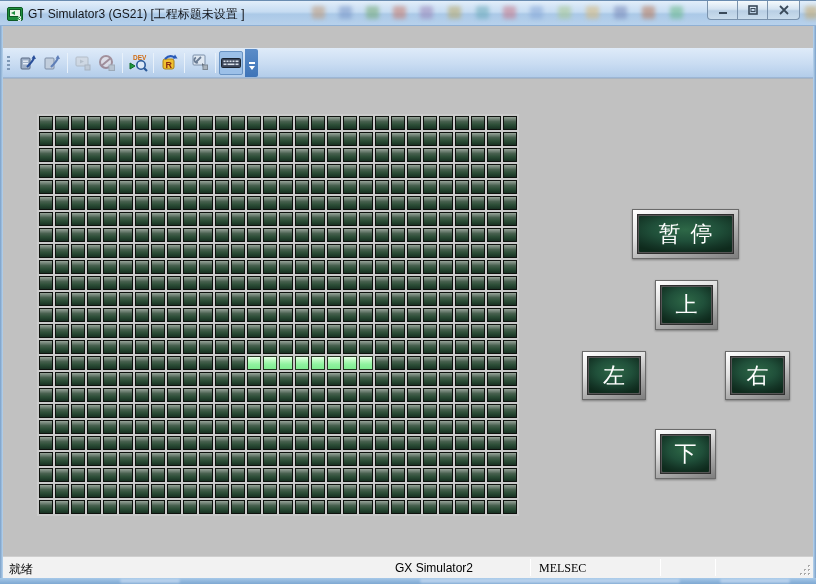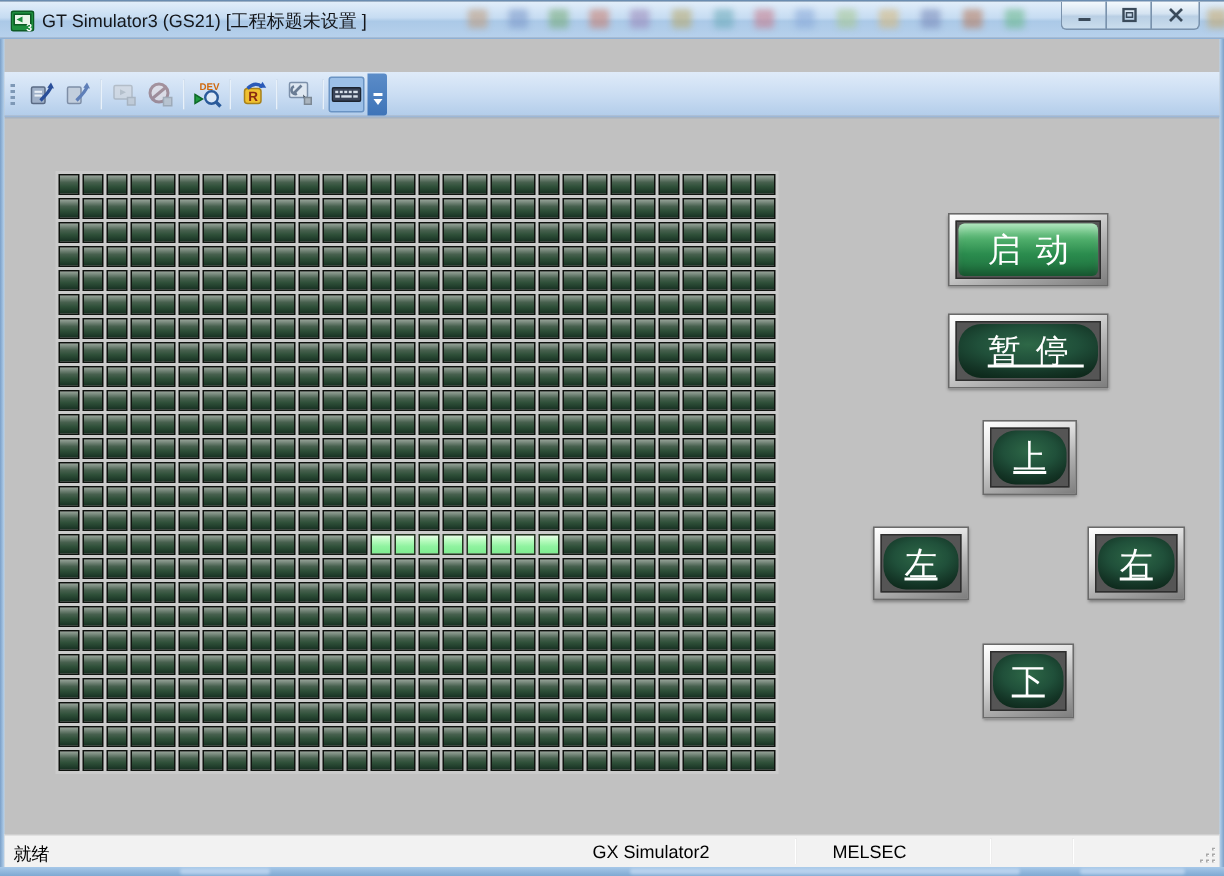--- a/index.html
+++ b/index.html
@@ -62,37 +62,37 @@
   
   .hmi-btn { position:absolute; border:1px solid #6a6a6a; padding:4px;
     background:linear-gradient(160deg,#ffffff 0%,#e0e0e0 35%,#aeaeae 65%,#7e7e7e 100%);
     box-shadow:0 1px 2px rgba(0,0,0,.35); cursor:pointer; z-index:3; }
   .hmi-inner { width:100%; height:100%; border:1px solid #2e2e2e; padding:1px; background:#555; }
   .hmi-face { width:100%; height:100%; display:flex; align-items:center; justify-content:center;
     color:#fff; font-size:22px; line-height:1; }
   .face-on { border-radius:4px;
     background:linear-gradient(180deg,#7ed494 0%,#4fae6b 30%,#2b8c4e 58%,#1f7440 100%);
     box-shadow:inset 0 8px 8px -5px rgba(255,255,255,.5), inset 0 -8px 10px -6px rgba(0,0,0,.4); }
-  .face-off { border-radius:15px;
-    background:radial-gradient(ellipse 75% 65% at 50% 38%, #2e6847 0%, #20503a 48%, #143526 82%, #0e2a1c 100%);text-decoration:underline; }
+  .face-off { border-radius:1px;
+    background:radial-gradient(ellipse 75% 65% at 50% 38%, #2e6847 0%, #20503a 48%, #143526 82%, #0e2a1c 100%); }
   .sp2 { letter-spacing:10px; text-indent:10px; }
 
   .btn-start { left:632px; top:142px; width:107px; height:49px; }
   .btn-pause { left:632px; top:209px; width:107px; height:50px; }
   .btn-up    { left:655px; top:280px; width:63px;  height:50px; }
   .btn-left  { left:582px; top:351px; width:64px;  height:49px; }
   .btn-right { left:725px; top:351px; width:65px;  height:49px; }
   .btn-down  { left:655px; top:429px; width:61px;  height:50px; }
 
   
   .statusbar { position:absolute; left:3px; right:3px; top:556px; height:22px; background:#f2f2f2;
     border-top:1px solid #cfcfcf; font-size:12px; color:#000000; z-index:8; }
   .sb-ready { position:absolute; left:6px; top:4px; }
   .sb-gx { position:absolute; left:392px; width:130px; top:4px; text-align:left; }
-  .sb-melsec { position:absolute; left:552px; top:4px; }
+  .sb-melsec { position:absolute; left:536px; top:4px;font-family:Liberation Serif, serif; }
   .sb-sep { position:absolute; top:2px; bottom:2px; width:1px; background:#c3c3c3; border-right:1px solid #ffffff; }
   .sb-sep1 { left:527px; } .sb-sep2 { left:657px; } .sb-sep3 { left:712px; }
   .sb-grip { position:absolute; right:2px; bottom:2px; }
 
   svg { display:block; }
 </style>
 </head>
 <body>
 
 <div class="window">
@@ -987,25 +987,20 @@
       <div class="cell"></div>
       <div class="cell"></div>
       <div class="cell"></div>
       <div class="cell"></div>
       <div class="cell"></div>
       <div class="cell"></div>
       <div class="cell"></div>
       <div class="cell"></div>
     </div>
 
-  <div class="hmi-btn btn-start">
-    <div class="hmi-inner">
-        <div class="hmi-face face-on sp2">启动</div>
-      </div>
-  </div>
   <div class="hmi-btn btn-pause">
     <div class="hmi-inner">
         <div class="hmi-face face-off sp2">暂停</div>
       </div>
   </div>
   <div class="hmi-btn btn-up">
     <div class="hmi-inner">
         <div class="hmi-face face-off">上</div>
       </div>
   </div>

